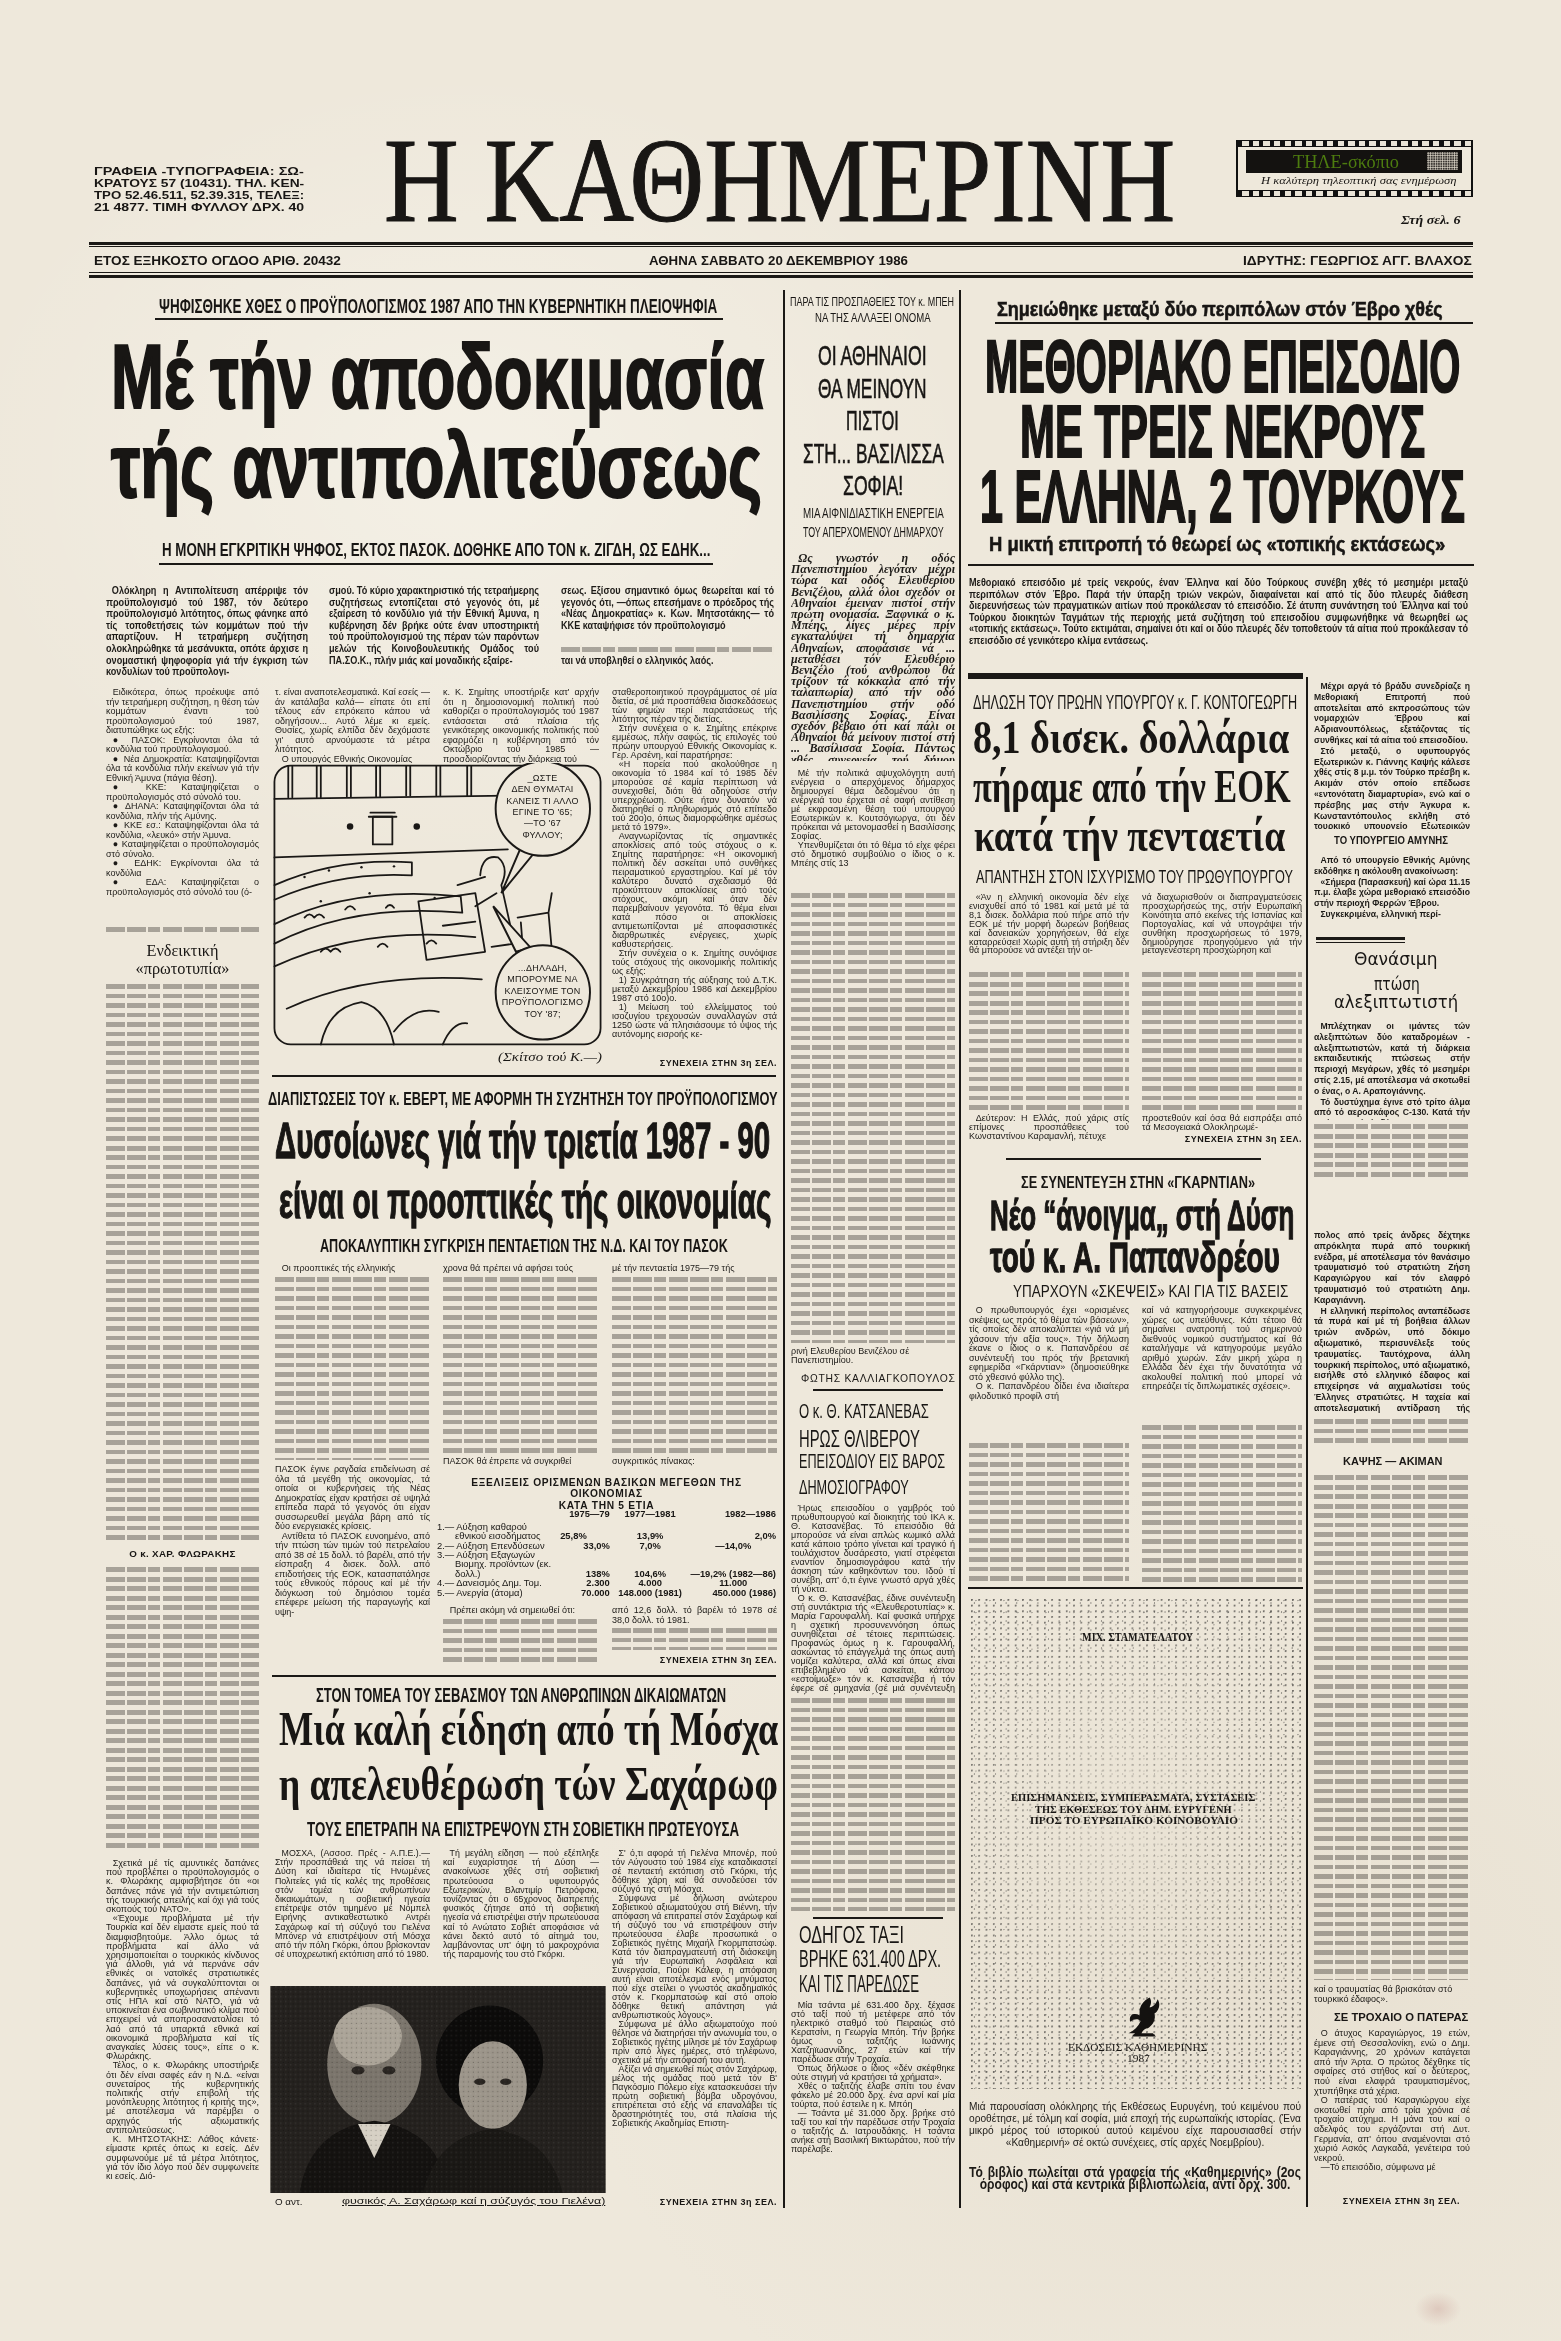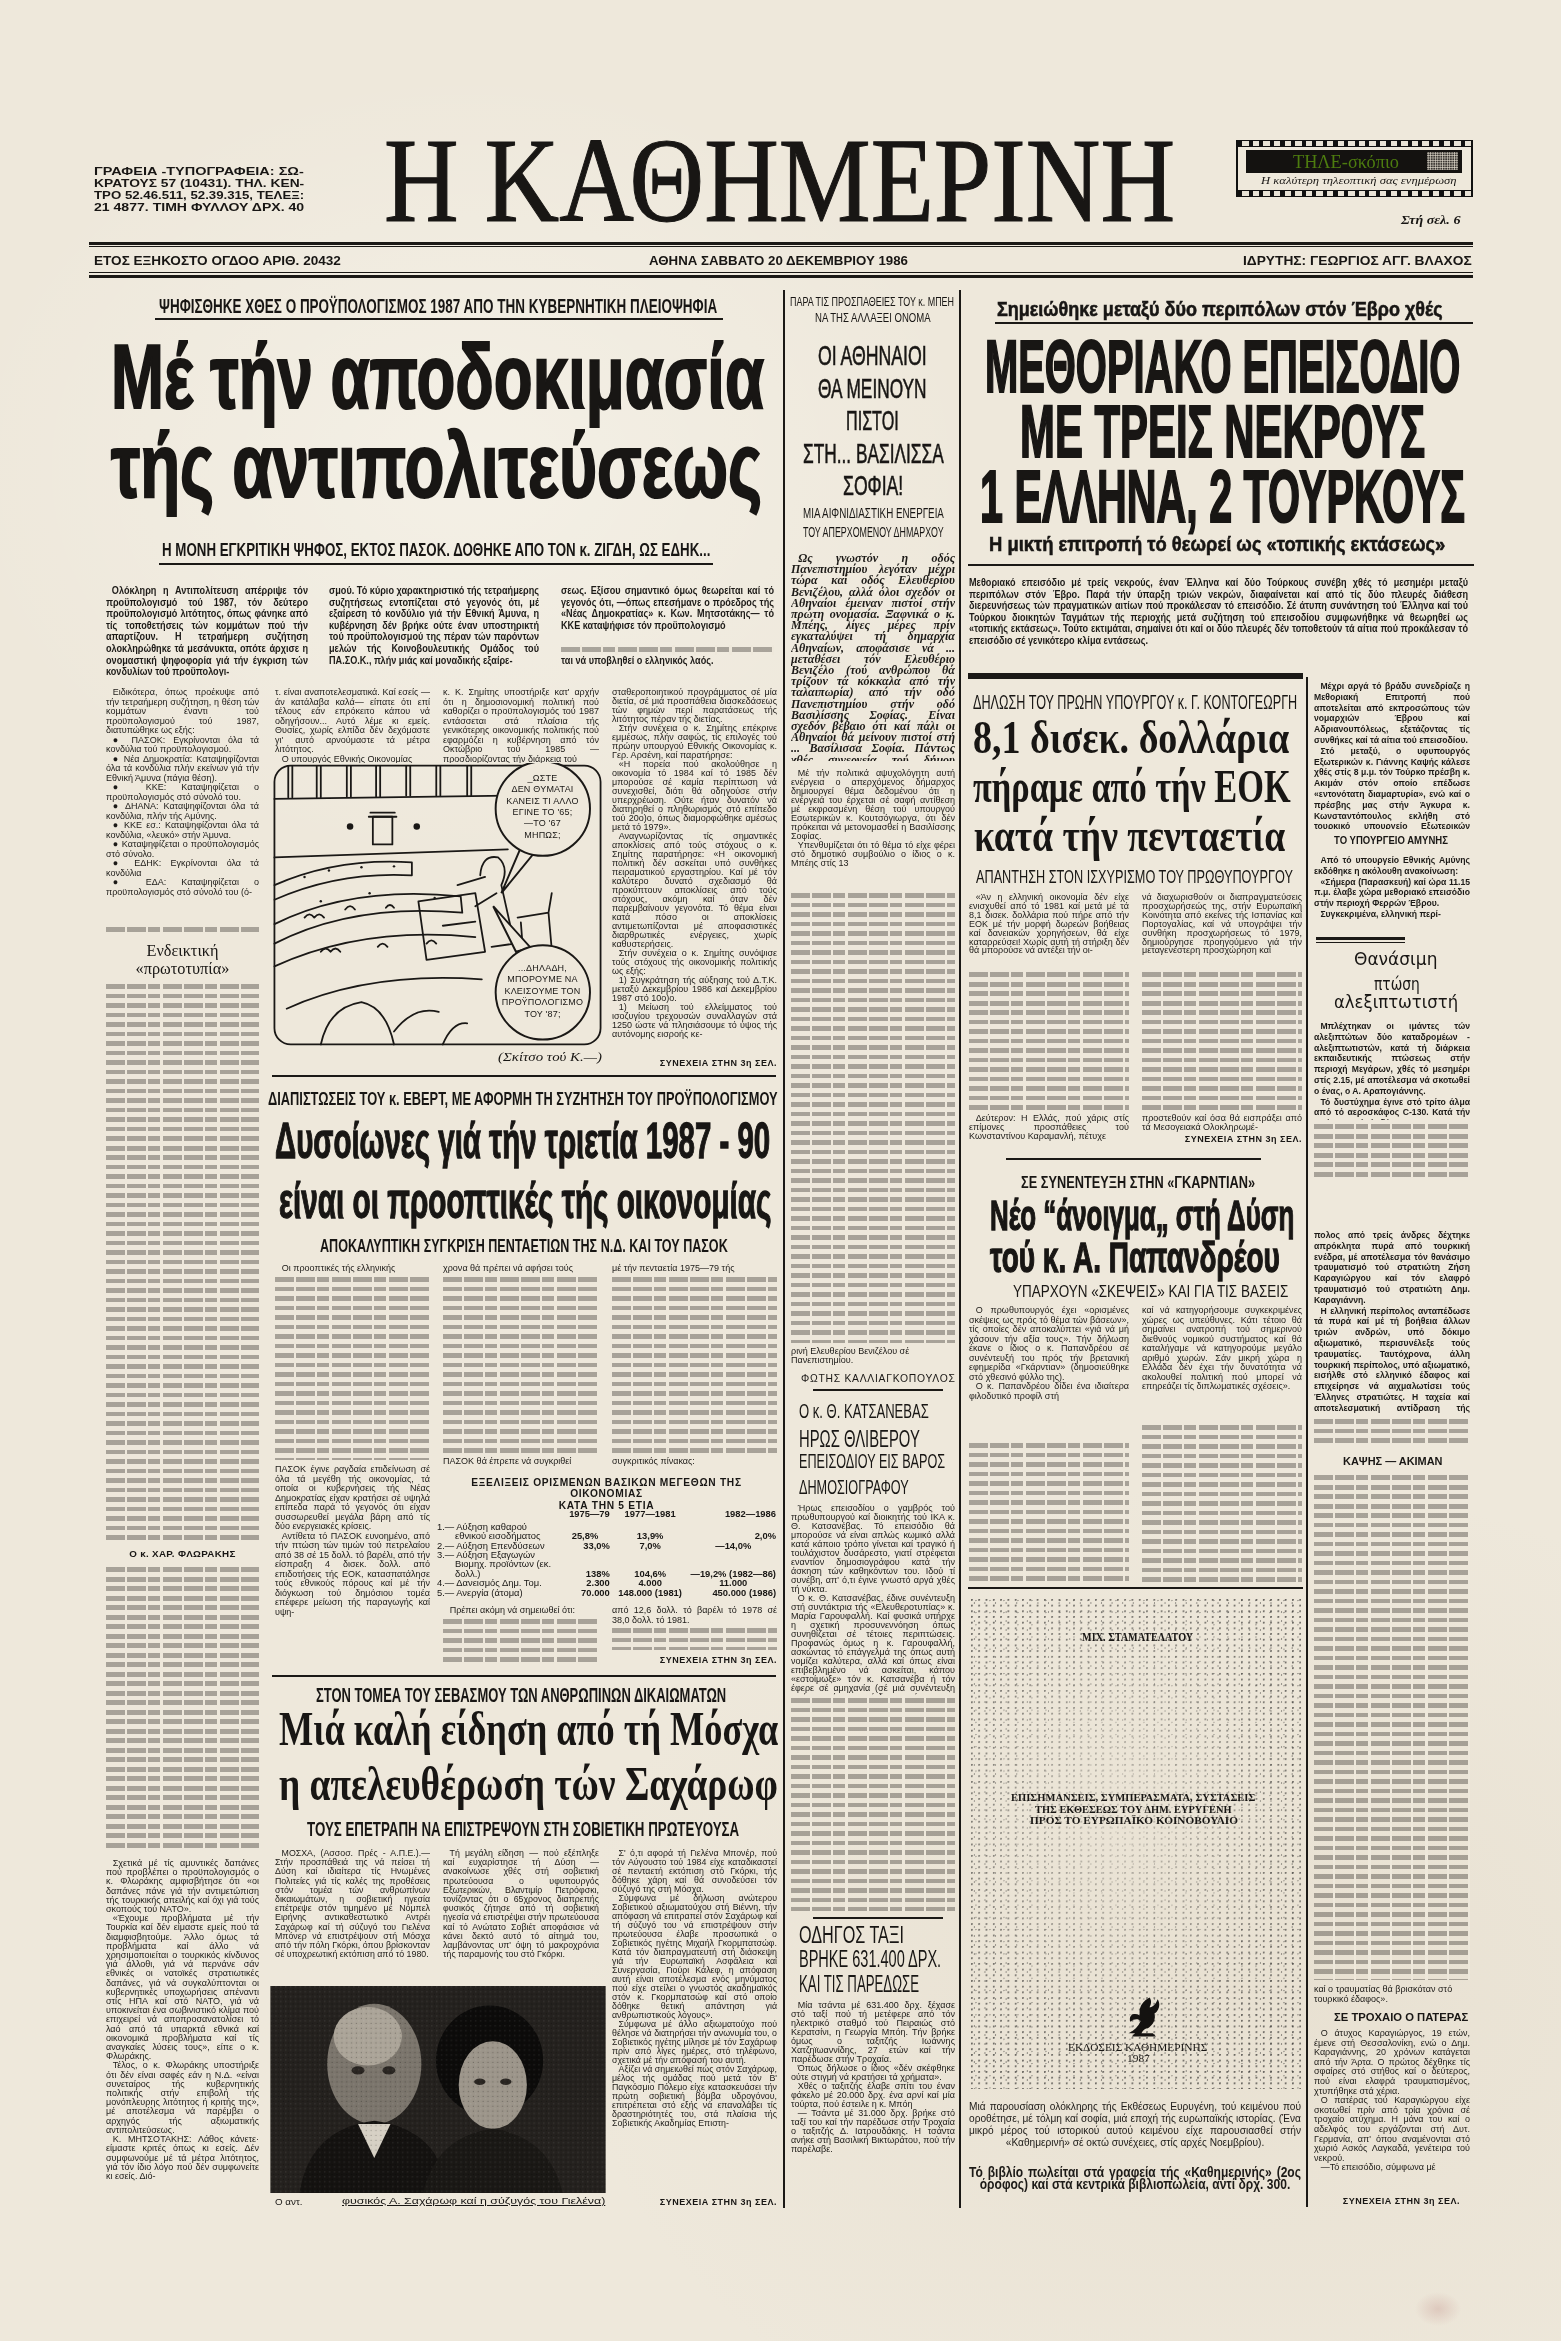--- a/index.html
+++ b/index.html
@@ -194,21 +194,21 @@
    <path d="M300,232 L272,176 L318,227 Z"></path>
    <circle cx="333" cy="282" r="58"></circle>
   </g>
  </svg>
  <div class="bubble-text" style="left:226px;top:9.8px;width:89px">
   <div>_ΩΣΤΕ</div>
   <div>ΔΕΝ ΘΥΜΑΤΑΙ</div>
   <div>ΚΑΝΕΙΣ ΤΙ ΑΛΛΟ</div>
   <div>ΕΓΙΝΕ ΤΟ '65;</div>
   <div>—ΤΟ '67</div>
-  <div>ΜΗΠΩΣ;</div>
+  <div>ΦΥΛΛΟΥ;</div>
  </div>
  <div class="bubble-text" style="left:226px;top:200px;width:89px">
   <div>...ΔΗΛΑΔΗ,</div>
   <div>ΜΠΟΡΟΥΜΕ ΝΑ</div>
   <div>ΚΛΕΙΣΟΥΜΕ ΤΟΝ</div>
   <div>ΠΡΟΫΠΟΛΟΓΙΣΜΟ</div>
   <div>ΤΟΥ '87;</div>
  </div>
 </div>
 <div class="fit serif i" style="left:498px;top:1050px;width:104px;font-size:13px"><span style="transform: scaleX(1.14286);">(Σκίτσο τού Κ.—)</span></div>
@@ -282,21 +282,21 @@
   <tr>
    <th></th>
    <th style="text-align:right">1975—79</th>
    <th style="text-align:center">1977—1981</th>
    <th style="text-align:right">1982—1986</th>
   </tr>
  </thead>
  <tbody>
   <tr>
           <td class="lbl">1.— Αύξηση καθαρού εθνικού εισοδήματος</td>
-          <td class="v" style="text-align:center">25,8%</td>
+          <td class="v" style="text-align:left">25,8%</td>
           <td class="v" style="text-align:center">13,9%</td>
           <td class="v" style="text-align:right">2,0%</td>
         </tr>
   <tr>
           <td class="lbl">2.— Αύξηση Επενδύσεων</td>
           <td class="v" style="text-align:right">33,0%</td>
           <td class="v" style="text-align:center">7,0%</td>
           <td class="v" style="text-align:center">—14,0%</td>
         </tr>
   <tr>

